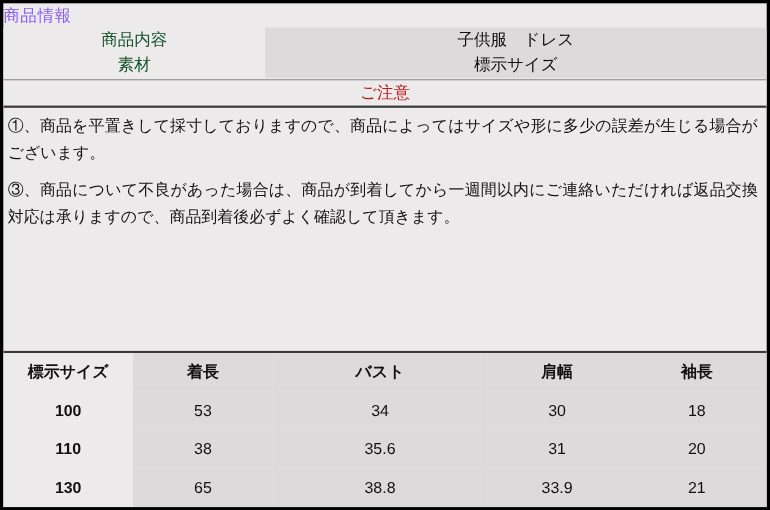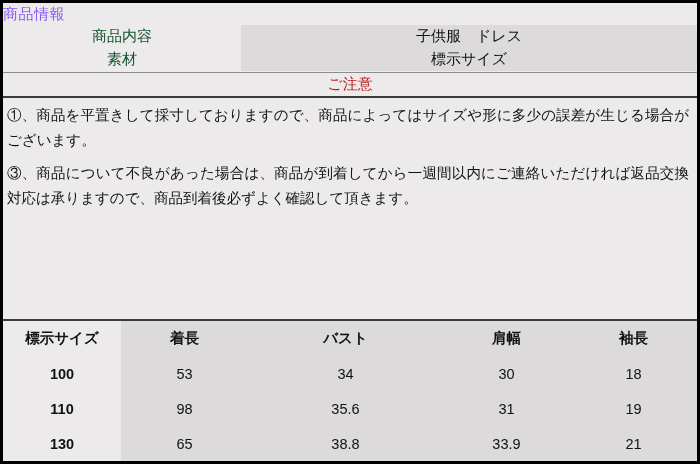--- a/index.html
+++ b/index.html
@@ -145,24 +145,24 @@
       <tbody>
         <tr>
           <td>100</td>
           <td>53</td>
           <td>34</td>
           <td>30</td>
           <td>18</td>
         </tr>
         <tr>
           <td>110</td>
-          <td>98</td>
+          <td>38</td>
           <td>35.6</td>
           <td>31</td>
-          <td>19</td>
+          <td>20</td>
         </tr>
         <tr>
           <td>130</td>
           <td>65</td>
           <td>38.8</td>
           <td>33.9</td>
           <td>21</td>
         </tr>
       </tbody>
     </table>

